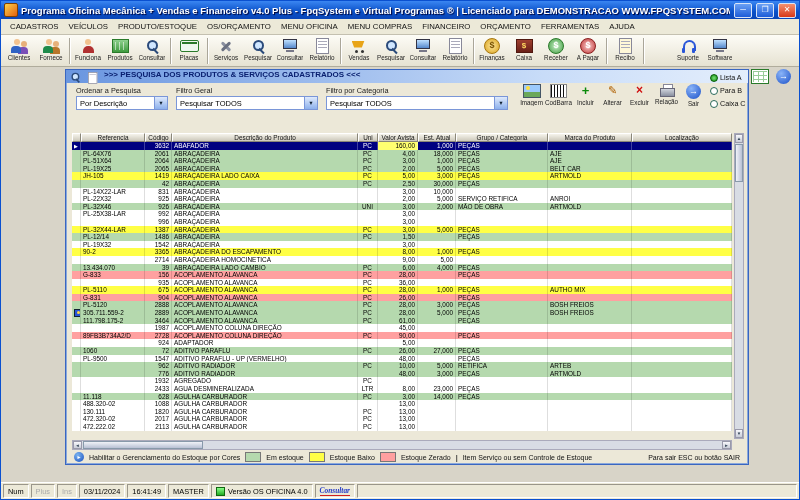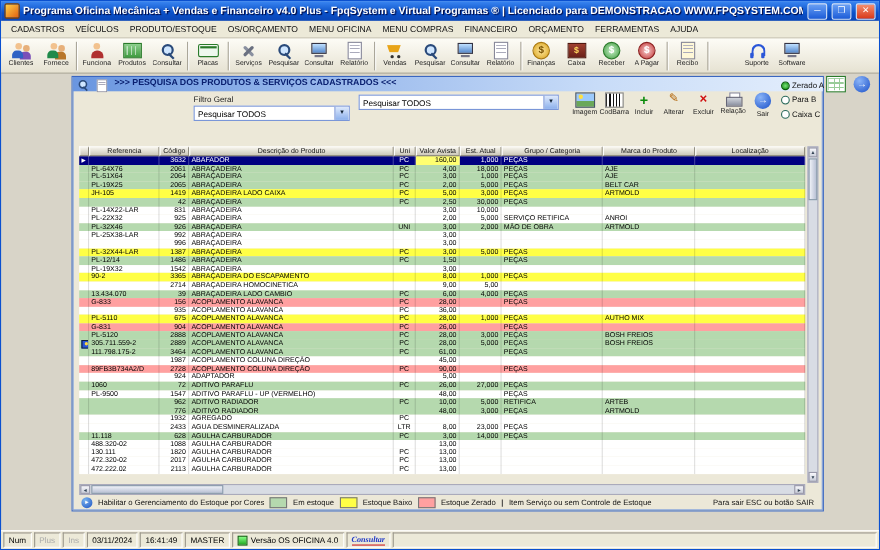--- a/index.html
+++ b/index.html
@@ -327,27 +327,34 @@
     </div>
 
     <div class="panel">
 
       <div class="panel-title">
         <span class="icon i-mag"></span>
         <span class="icon i-doc"></span>
         <span>&gt;&gt;&gt;  PESQUISA DOS PRODUTOS &amp; SERVIÇOS CADASTRADOS  &lt;&lt;&lt;</span>
       </div>
 
+      <div class="fstack" style="left:10px;top:16px;width:92px;">
+        <div class="flabel">Ordenar a Pesquisa</div>
+        <div class="combo">
+          <span>Por Descrição</span>
+        </div>
+      </div>
       <div class="fstack" style="left:110px;top:16px;width:142px;">
         <div class="flabel">Filtro Geral</div>
         <div class="combo">
           <span>Pesquisar TODOS</span>
         </div>
       </div>
       <div class="fstack" style="left:260px;top:16px;width:182px;">
+        <div class="flabel">Filtro por Categoria</div>
         <div class="combo">
           <span>Pesquisar TODOS</span>
         </div>
       </div>
 
       <div class="actions" style="top:14px;">
           <div class="act-btn">
             <span class="icon i-img"></span>
             <div class="tb-label">Imagem</div>
           </div>
@@ -373,21 +380,21 @@
           </div>
           <div class="act-btn">
             <span class="icon i-exit">→</span>
             <div class="tb-label">Sair</div>
           </div>
         </div>
 
       <div class="radios">
           <div class="radio-row">
             <span class="radio on"></span>
-            <span>Zerado A</span>
+            <span>Lista A</span>
           </div>
           <div class="radio-row">
             <span class="radio"></span>
             <span>Para B</span>
           </div>
           <div class="radio-row">
             <span class="radio"></span>
             <span>Caixa C</span>
           </div>
         </div>

